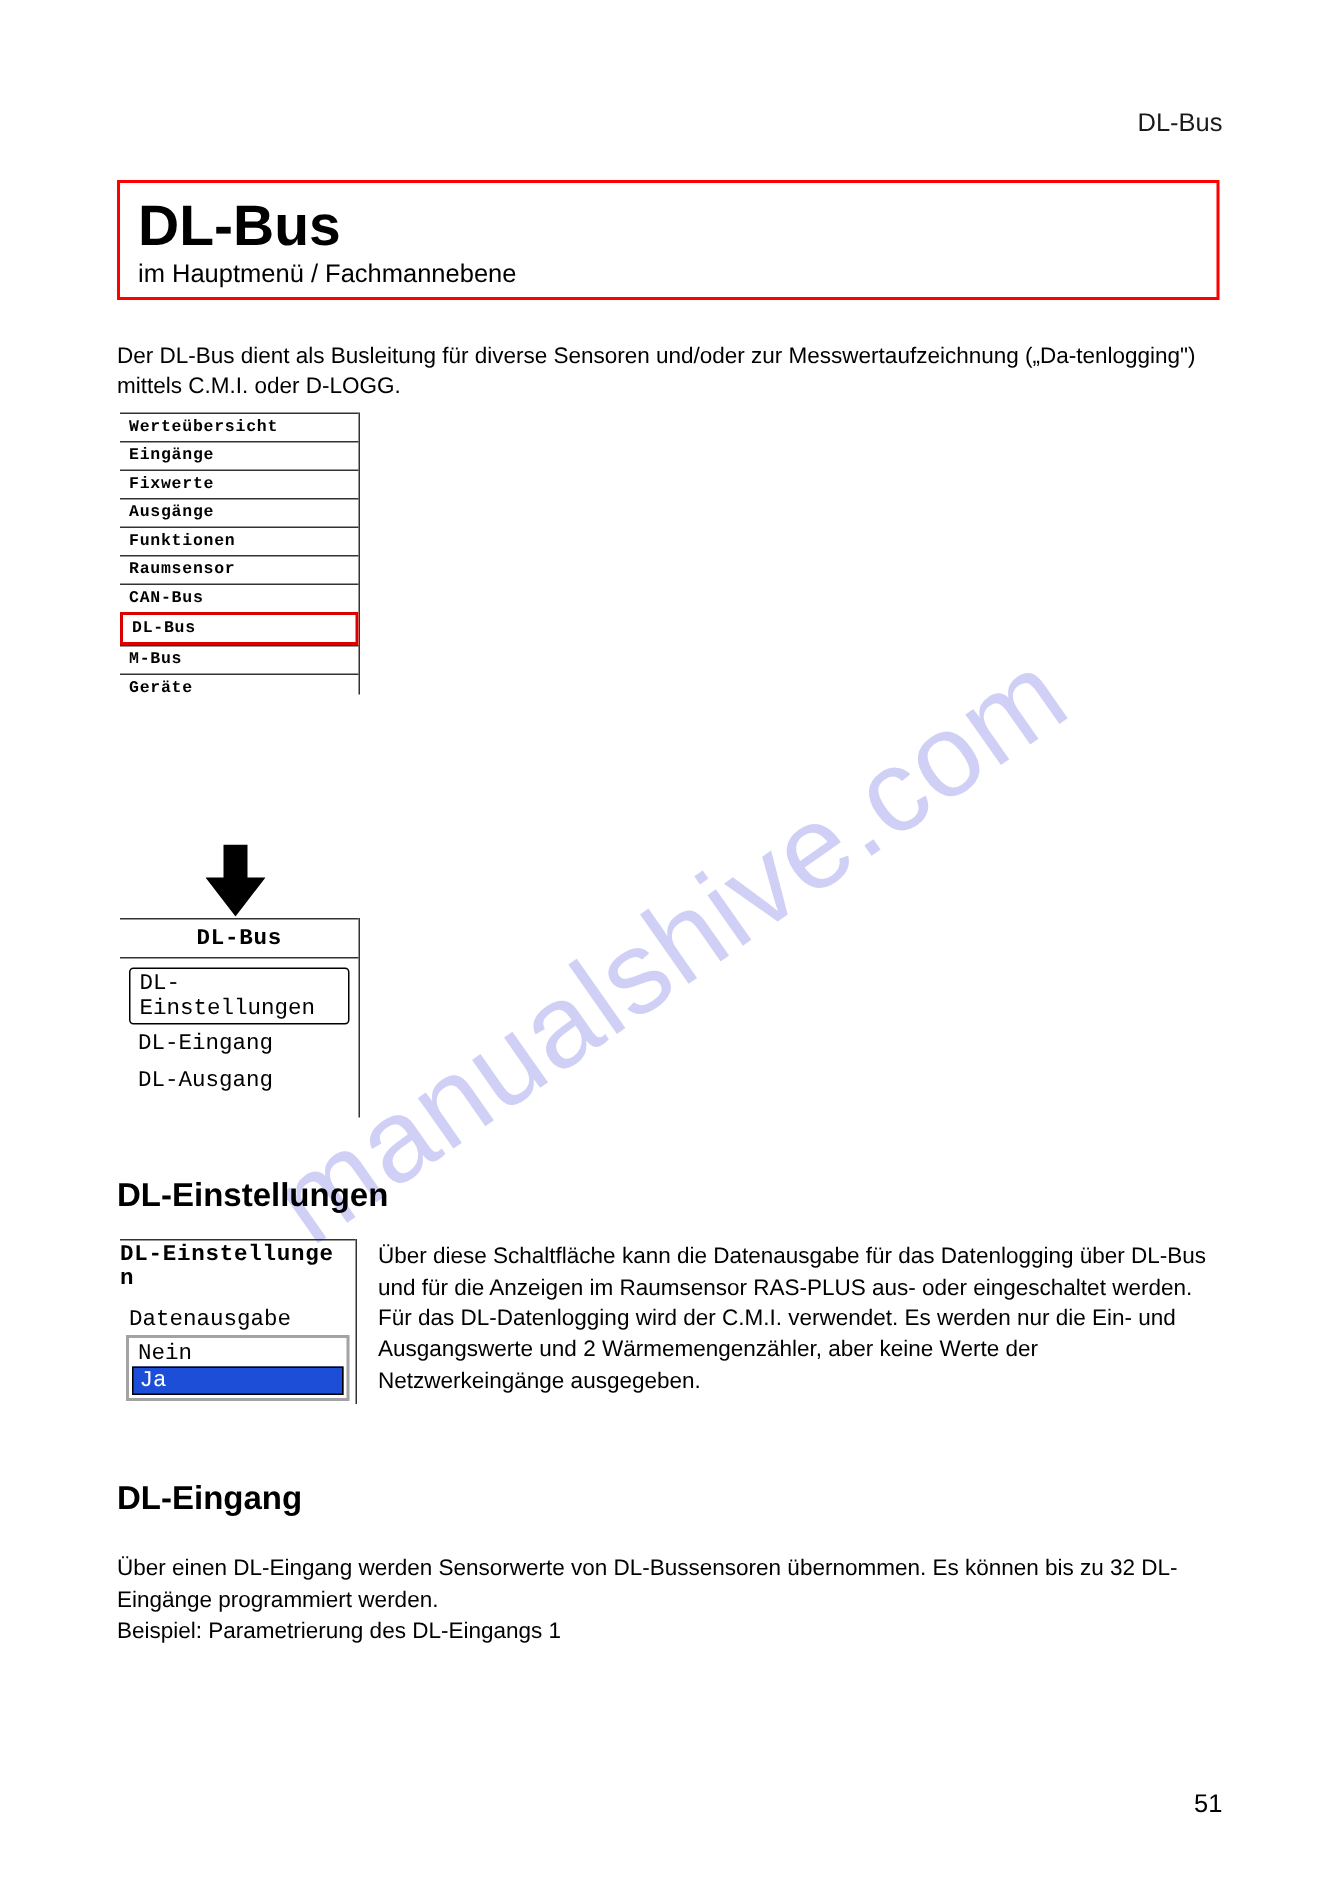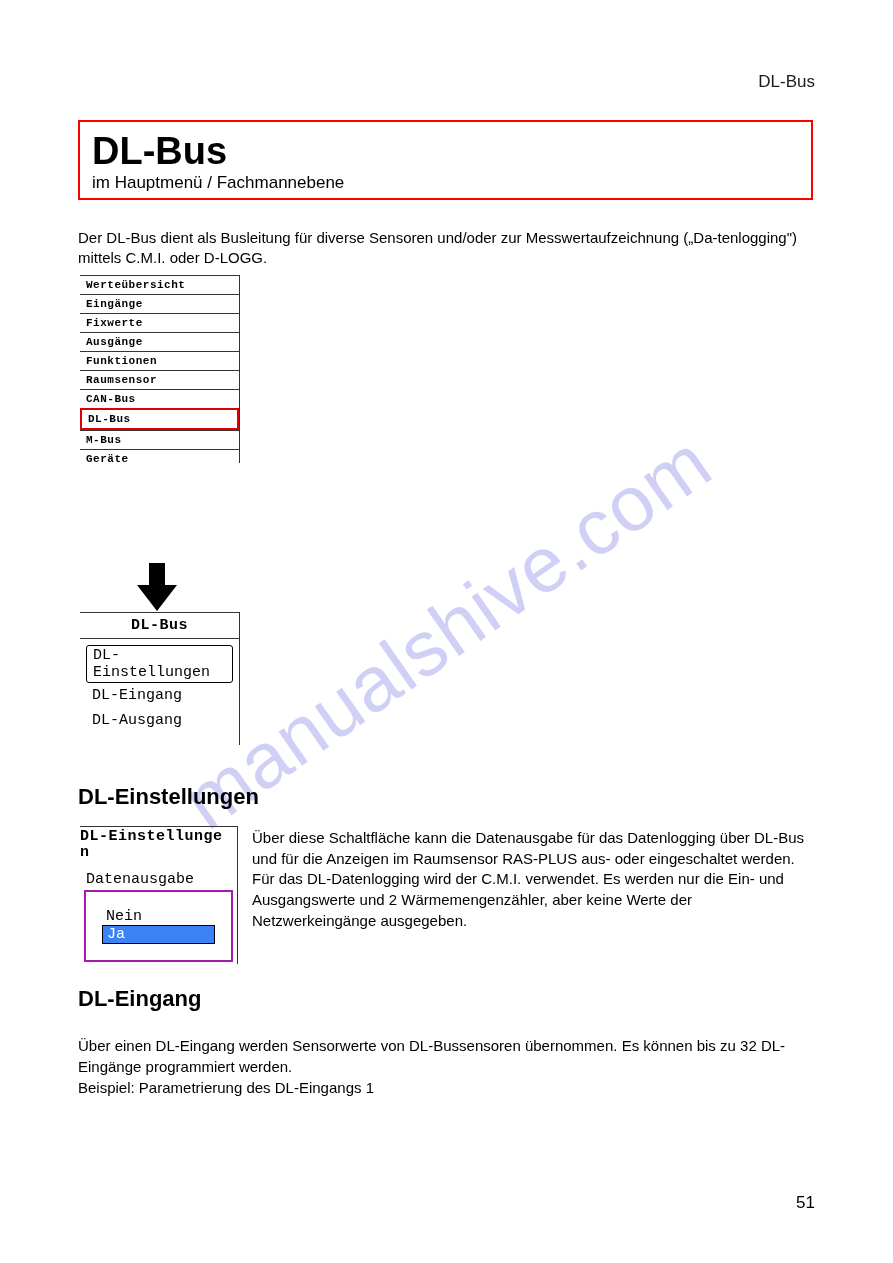--- a/index.html
+++ b/index.html
@@ -133,26 +133,26 @@
     text-align: left;
     padding: 2px 0 0 0;
     border-top: 1px solid #333;
     letter-spacing: 0.5px;
     line-height: 1.05;
   }
   .menu3 .gap { height: 10px; }
   .menu3 .lbl { padding: 0 6px; font-weight: normal; }
   .menu3 .optbox {
     margin: 2px 4px;
-    border: 2px solid #a21caf;
-    padding: 16px;
+    border: 2px solid #a3a3a3;
+    padding: 2px;
   }
   .menu3 .opt { padding: 0 4px; cursor:pointer; }
   .menu3 .opt.selected {
-    background: #3b82f6;
+    background: #1d4ed8;
     color: #fff;
     border: 1px solid #000;
   }
   .para3 {
     position: absolute;
     top: 828px;
     left: 252px;
     width: 560px;
     font-size: 15px;
     line-height: 1.38;

